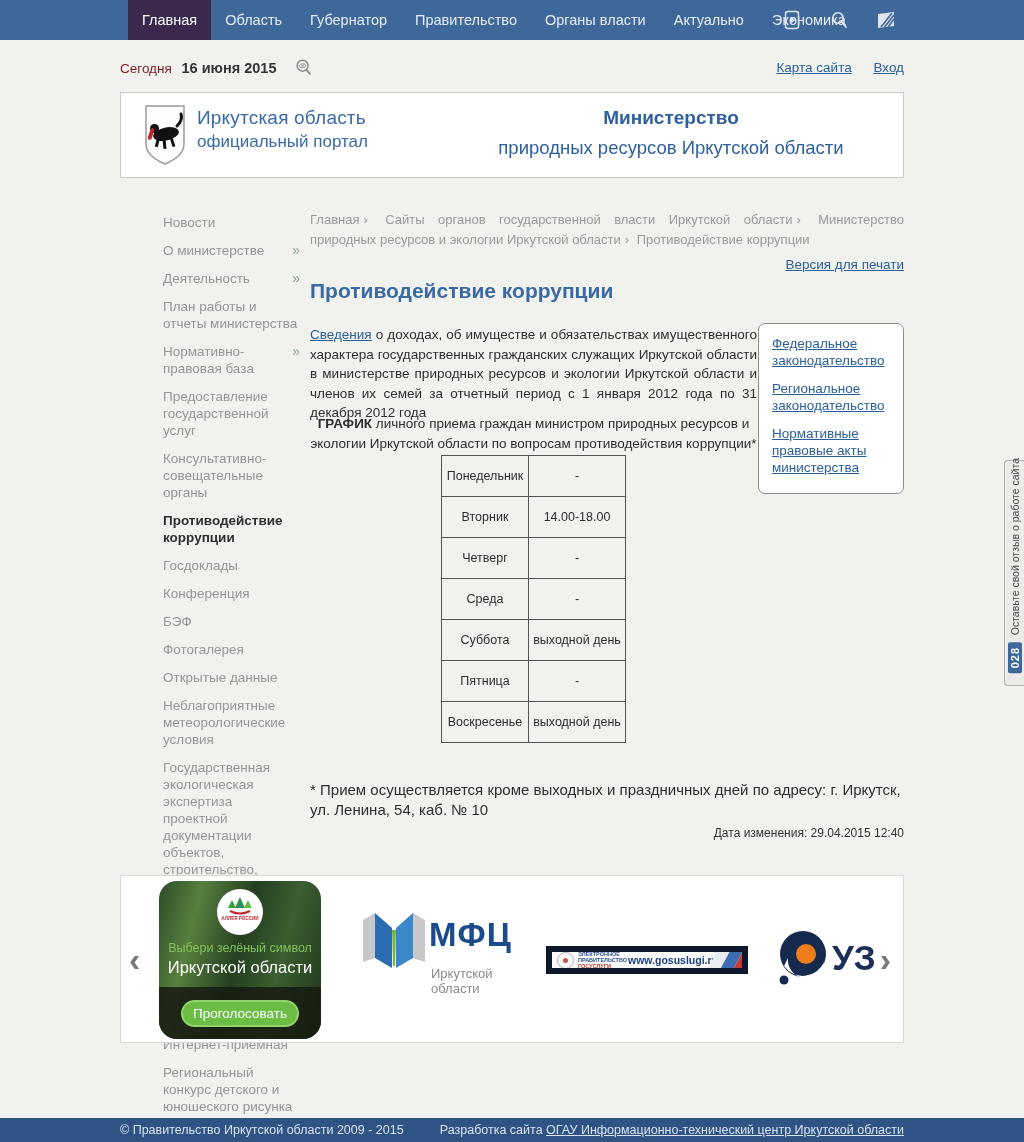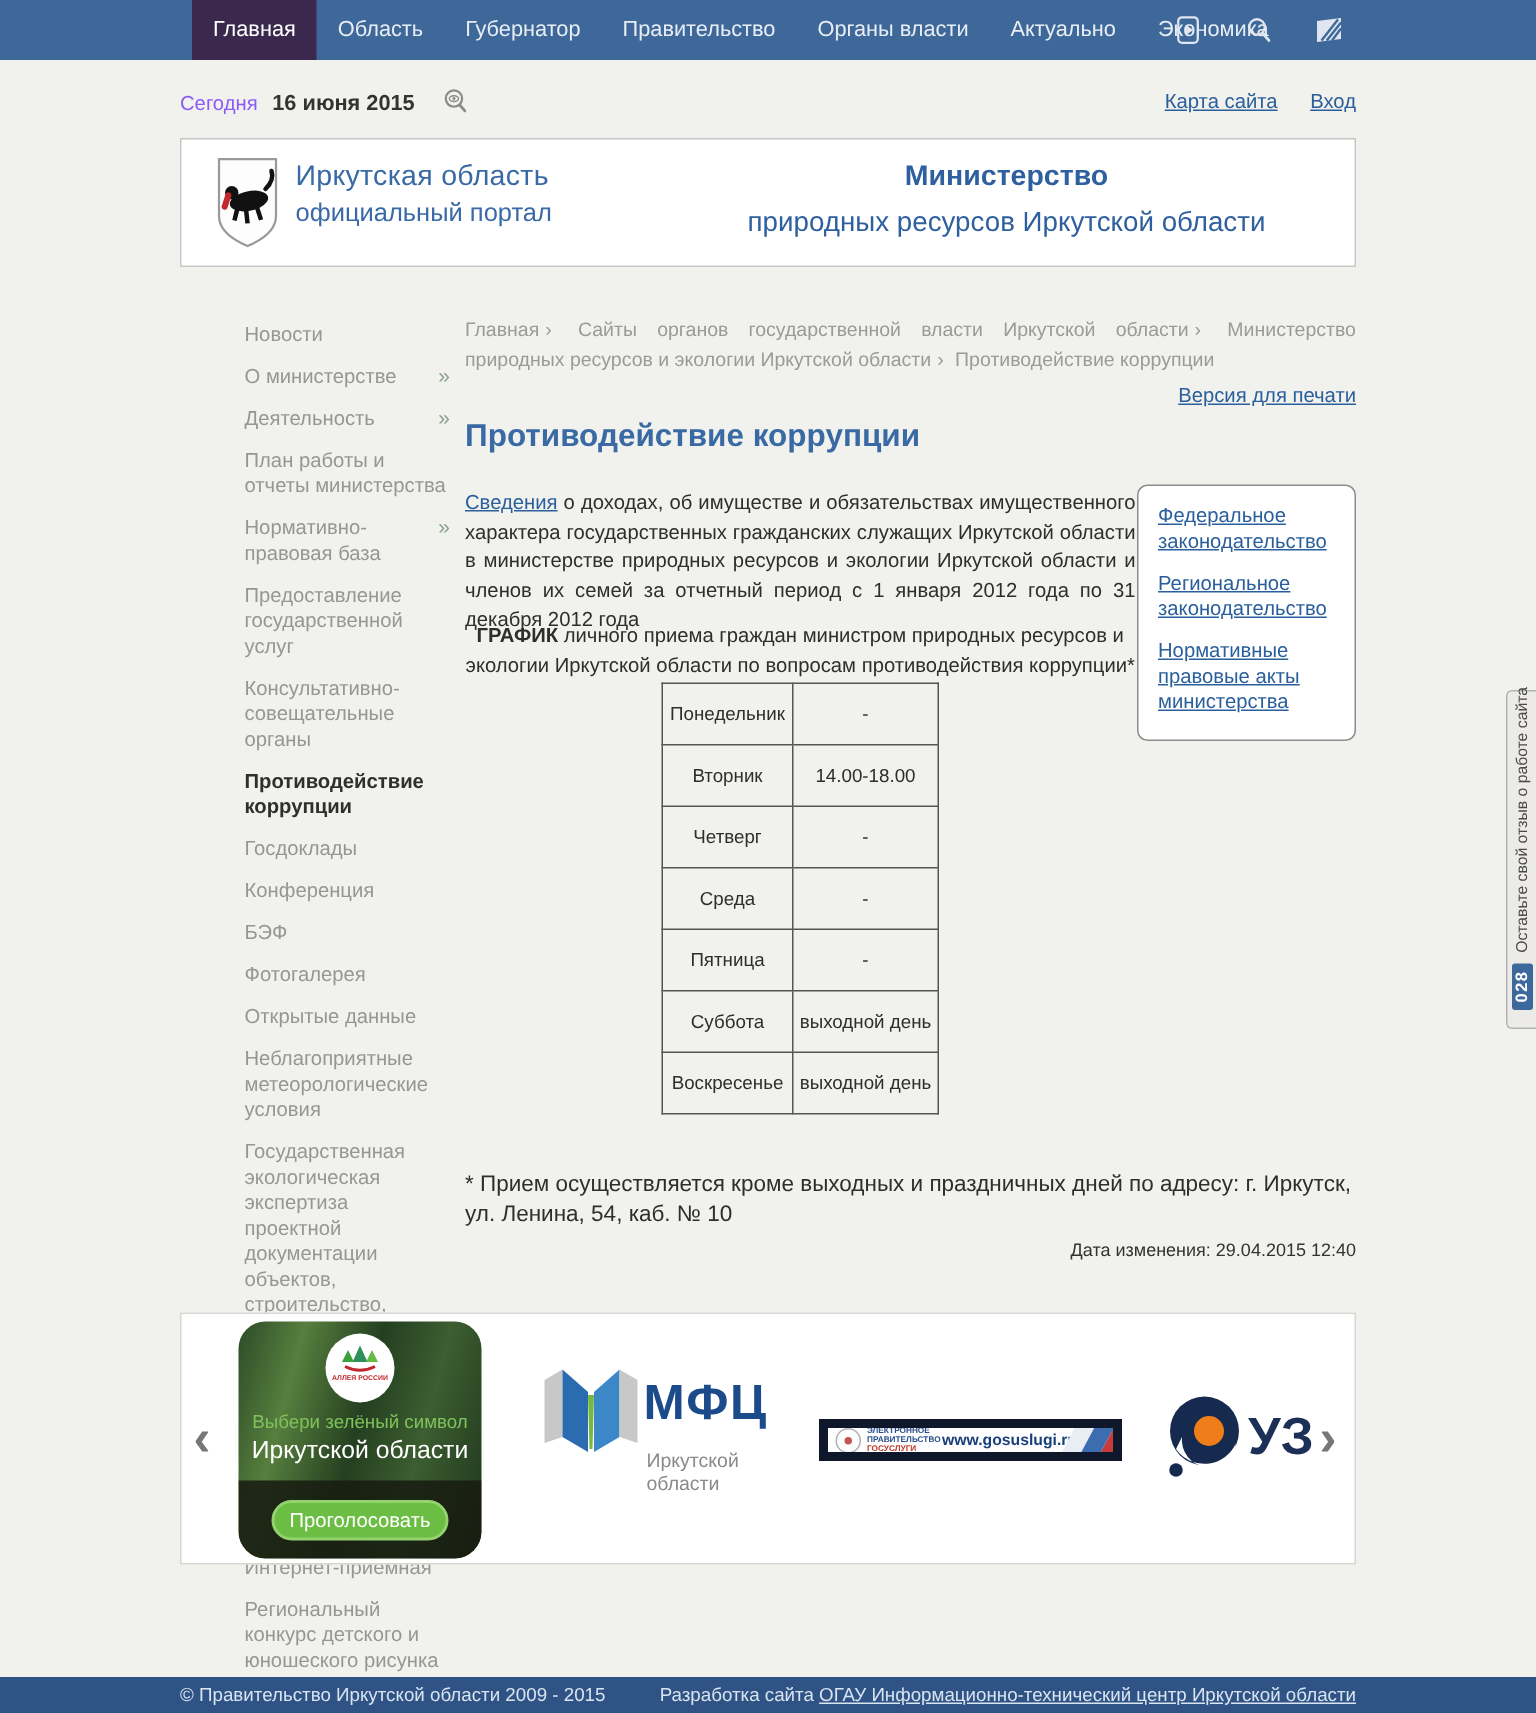--- a/index.html
+++ b/index.html
@@ -9,21 +9,21 @@
   
   .topnav { position:absolute; top:0; left:0; width:1024px; height:40px; background:#3e689a; }
   .nav-items { position:absolute; left:128px; top:0; height:40px; display:flex; }
   .nav-item { display:flex; align-items:center; padding:0 14px; color:#e8edf4; font-size:14.5px; cursor:pointer; text-decoration:none; }
   .nav-item.active { background:#3a294d; color:#fff; }
   .nav-icons { position:absolute; right:128px; top:0; height:40px; display:flex; align-items:center; gap:27px; }
   .nav-icon { width:20px; height:20px; display:inline-flex; cursor:pointer; }
 
   
   .date-row { position:absolute; top:58px; left:120px; width:784px; height:22px; font-size:13.5px; }
-  .today-label { color:#8b5cf6; }
+  .today-label { color:#7f1d1d; }
   .today-date { color:#333; font-weight:bold; font-size:14.5px; margin-left:6px; }
   .eye-zoom { display:inline-block; vertical-align:-5px; margin-left:14px; cursor:pointer; }
   .service-links { position:absolute; right:0; top:2px; }
   .service-links a { color:#2a5f9b; text-decoration:underline; font-size:13.5px; margin-left:18px; cursor:pointer; }
 
   
   .header-box { position:absolute; top:92px; left:120px; width:784px; height:86px; background:#fff; border:1px solid #c8c8c8; }
   .coat { position:absolute; left:22px; top:11px; }
   .region-block { position:absolute; left:76px; top:14px; }
   .region-title { color:#3a6aa6; font-size:19px; letter-spacing:0.2px; }
@@ -286,26 +286,26 @@
           </tr>
         <tr>
             <td class="day">Четверг</td>
             <td class="time">-</td>
           </tr>
         <tr>
             <td class="day">Среда</td>
             <td class="time">-</td>
           </tr>
         <tr>
+            <td class="day">Суббота</td>
+            <td class="time">выходной день</td>
+          </tr>
+        <tr>
             <td class="day">Пятница</td>
             <td class="time">-</td>
-          </tr>
-        <tr>
-            <td class="day">Суббота</td>
-            <td class="time">выходной день</td>
           </tr>
         <tr>
             <td class="day">Воскресенье</td>
             <td class="time">выходной день</td>
           </tr>
       </tbody>
     </table>
   </div>
 
   <div class="footnote"> * Прием осуществляется кроме выходных и праздничных дней по адресу: г. Иркутск, ул. Ленина, 54, каб. № 10</div>

